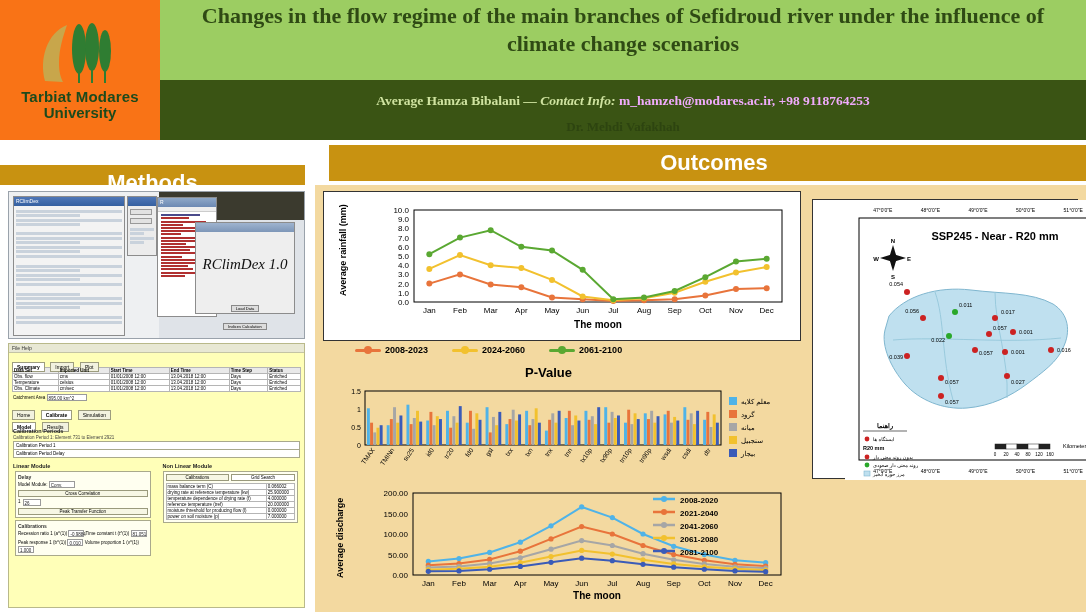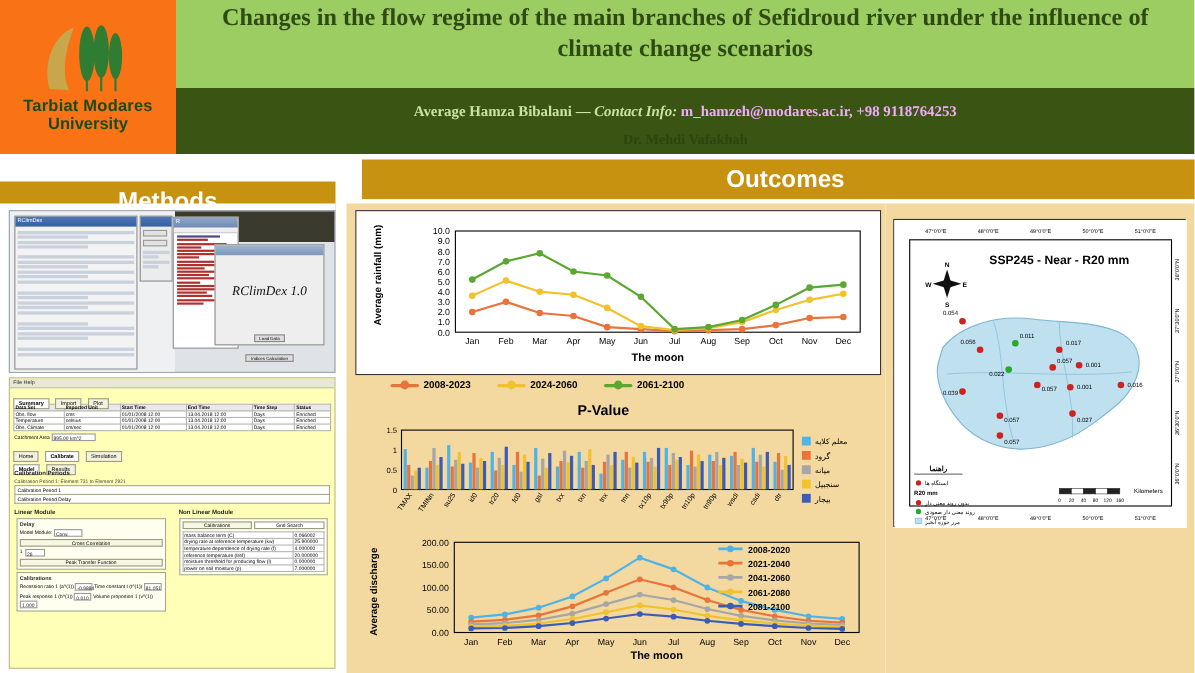--- a/index.html
+++ b/index.html
@@ -214,21 +214,21 @@
         <div class="code-line" style="width:48%;background:#b03030;"></div>
         <div class="code-line" style="width:58%;background:#b03030;"></div>
         <div class="code-line" style="width:66%;background:#b03030;"></div>
         <div class="code-line" style="width:42%;background:#b03030;"></div>
       </div>
     </div>
 
     <div class="win" style="left:186px;top:30px;width:100px;height:92px;background:#eeeeee;">
       <div class="tb" style="background:linear-gradient(#9fb4cf,#7d96b8);"></div>
       <div style="height:64px;display:flex;align-items:center;justify-content:center;">
-        <span style="font-family:'Liberation Serif',serif;font-size:12px;font-style:italic;color:#111;">RClimDex 1.0</span>
+        <span style="font-family:'Liberation Serif',serif;font-size:15px;font-style:italic;color:#111;">RClimDex 1.0</span>
       </div>
       <div style="text-align:center;">
         <div style="display:inline-block;border:1px solid #888;background:#ddd;font-size:4px;padding:0 4px;margin:1px;">Load Data</div><br>
         <div style="display:inline-block;border:1px solid #888;background:#ddd;font-size:4px;padding:0 4px;margin:1px;">Indices Calculation</div><br>
         
       </div>
     </div>
   </div>
 
   <div class="panel-calib">
@@ -689,21 +689,21 @@
         <text x="357" y="45.5" font-size="8" font-family="&quot;Liberation Sans&quot;, sans-serif" fill="#000" text-anchor="start" font-weight="bold">2041-2060</text>
         <line x1="330" y1="55" x2="352" y2="55" stroke="#f2c12e" stroke-width="2.5"></line>
         <circle cx="341" cy="55" r="3" fill="#f2c12e"></circle>
         <text x="357" y="58.5" font-size="8" font-family="&quot;Liberation Sans&quot;, sans-serif" fill="#000" text-anchor="start" font-weight="bold">2061-2080</text>
         <line x1="330" y1="68" x2="352" y2="68" stroke="#3a5bb8" stroke-width="2.5"></line>
         <circle cx="341" cy="68" r="3" fill="#3a5bb8"></circle>
         <text x="357" y="71.5" font-size="8" font-family="&quot;Liberation Sans&quot;, sans-serif" fill="#000" text-anchor="start" font-weight="bold">2081-2100</text>
       </svg>
   </div>
 
-  <div class="white-card" style="left:497px;top:14px;width:266px;height:280px;">
+  <div class="white-card" style="left:497px;top:14px;width:266px;height:280px;padding-left:32px;">
     <svg id="svg-map" width="266" height="280">
         <rect x="0" y="0" width="266" height="280" fill="#fff"></rect>
         <rect x="14" y="18" width="238" height="242" fill="none" stroke="#000" stroke-width="1"></rect>
         <text x="37.8" y="12" font-size="5" font-family="&quot;Liberation Sans&quot;, sans-serif" fill="#000" text-anchor="middle" font-weight="normal">47°0'0"E</text>
         <text x="37.8" y="273" font-size="5" font-family="&quot;Liberation Sans&quot;, sans-serif" fill="#000" text-anchor="middle" font-weight="normal">47°0'0"E</text>
         <text x="85.4" y="12" font-size="5" font-family="&quot;Liberation Sans&quot;, sans-serif" fill="#000" text-anchor="middle" font-weight="normal">48°0'0"E</text>
         <text x="85.4" y="273" font-size="5" font-family="&quot;Liberation Sans&quot;, sans-serif" fill="#000" text-anchor="middle" font-weight="normal">48°0'0"E</text>
         <text x="133" y="12" font-size="5" font-family="&quot;Liberation Sans&quot;, sans-serif" fill="#000" text-anchor="middle" font-weight="normal">49°0'0"E</text>
         <text x="133" y="273" font-size="5" font-family="&quot;Liberation Sans&quot;, sans-serif" fill="#000" text-anchor="middle" font-weight="normal">49°0'0"E</text>
         <text x="180.6" y="12" font-size="5" font-family="&quot;Liberation Sans&quot;, sans-serif" fill="#000" text-anchor="middle" font-weight="normal">50°0'0"E</text>

